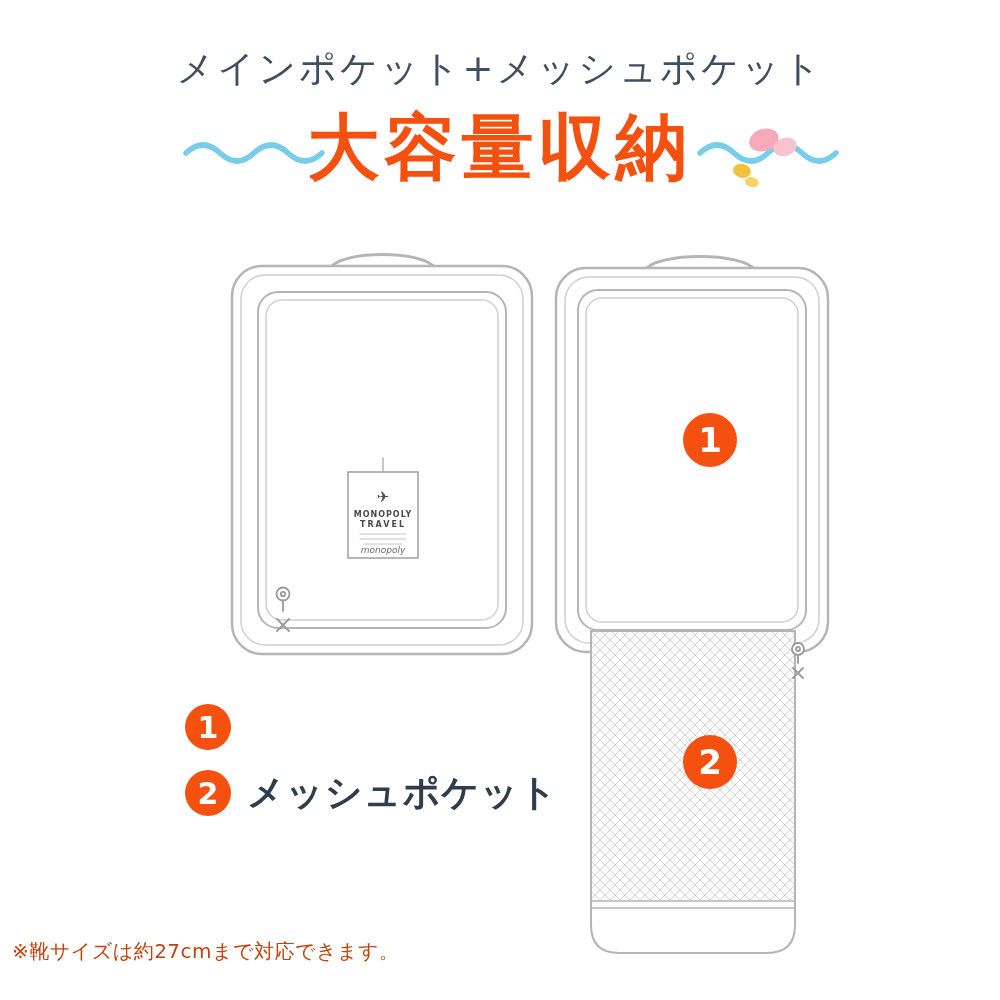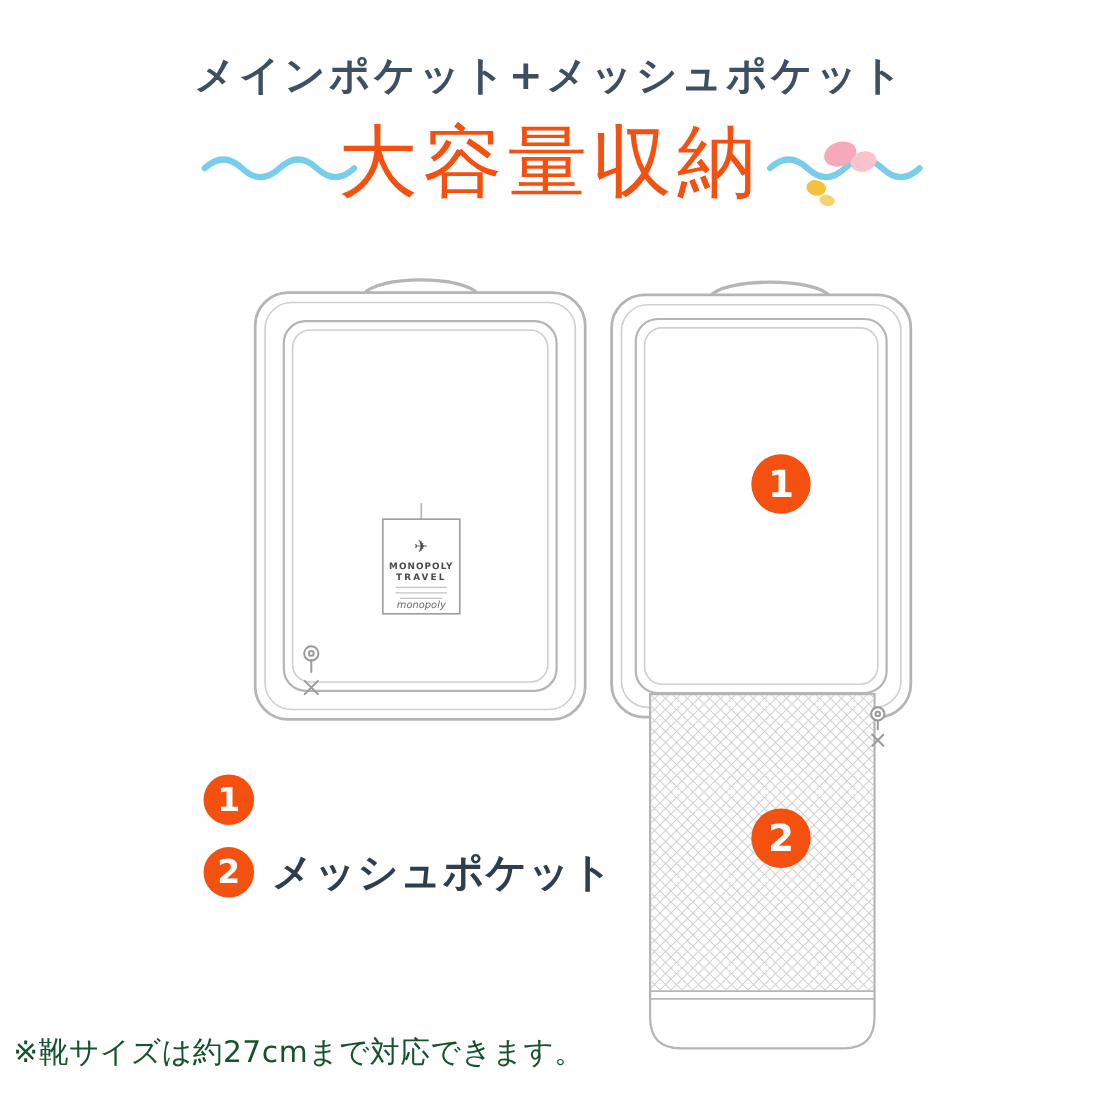--- a/index.html
+++ b/index.html
@@ -3,44 +3,44 @@
 <meta charset="utf-8">
 <style>
   * { margin: 0; padding: 0; box-sizing: border-box; }
   html, body { width: 1000px; height: 1000px; background: #ffffff; overflow: hidden; }
   body { font-family: "DejaVu Sans", "Liberation Sans", sans-serif; }
   .page { position: relative; width: 1000px; height: 1000px; background: #fff; }
   .art { position: absolute; left: 0; top: 0; width: 1000px; height: 1000px; }
 
   .subtitle {
     position: absolute; top: 44px; left: 0; width: 100%;
-    text-align: center; font-size: 37px; font-weight: bold;
+    text-align: center; font-size: 37px; font-weight: normal;
     color: var(--title_dark); letter-spacing: 3px;
   }
   .main-title {
     position: absolute; top: 100px; left: 0; width: 100%;
-    text-align: center; font-size: 72px; font-weight: normal;
+    text-align: center; font-size: 72px; font-weight: bold;
     color: var(--accent_orange); letter-spacing: 5px;
   }
   .legend {
     position: absolute; left: 185px; top: 704px;
     display: flex; flex-direction: column; gap: 18px;
   }
   .legend-item { display: flex; align-items: center; gap: 16px; }
   .legend-num {
     width: 46px; height: 46px; border-radius: 50%;
     background: var(--accent_orange); color: #fff;
     font-weight: bold; font-size: 30px;
     display: flex; align-items: center; justify-content: center;
     flex: 0 0 auto;
   }
   .legend-label { font-size: 37px; font-weight: bold; color: var(--text_dark); letter-spacing: 1px; }
   .footnote {
     position: absolute; left: 12px; top: 938px;
-    font-size: 27px; color: #14532d; letter-spacing: 0.5px; text-align: center;
+    font-size: 20px; color: #c2410c; letter-spacing: 0.5px; text-align: center;
   }
   svg text { font-family: "DejaVu Sans", "Liberation Sans", sans-serif; }
   .callout-num { fill: #ffffff; font-size: 34px; font-weight: bold; text-anchor: middle; }
 </style>
 </head>
 <body>
 
 <div class="page">
 
   <div class="subtitle">メインポケット+メッシュポケット</div>

